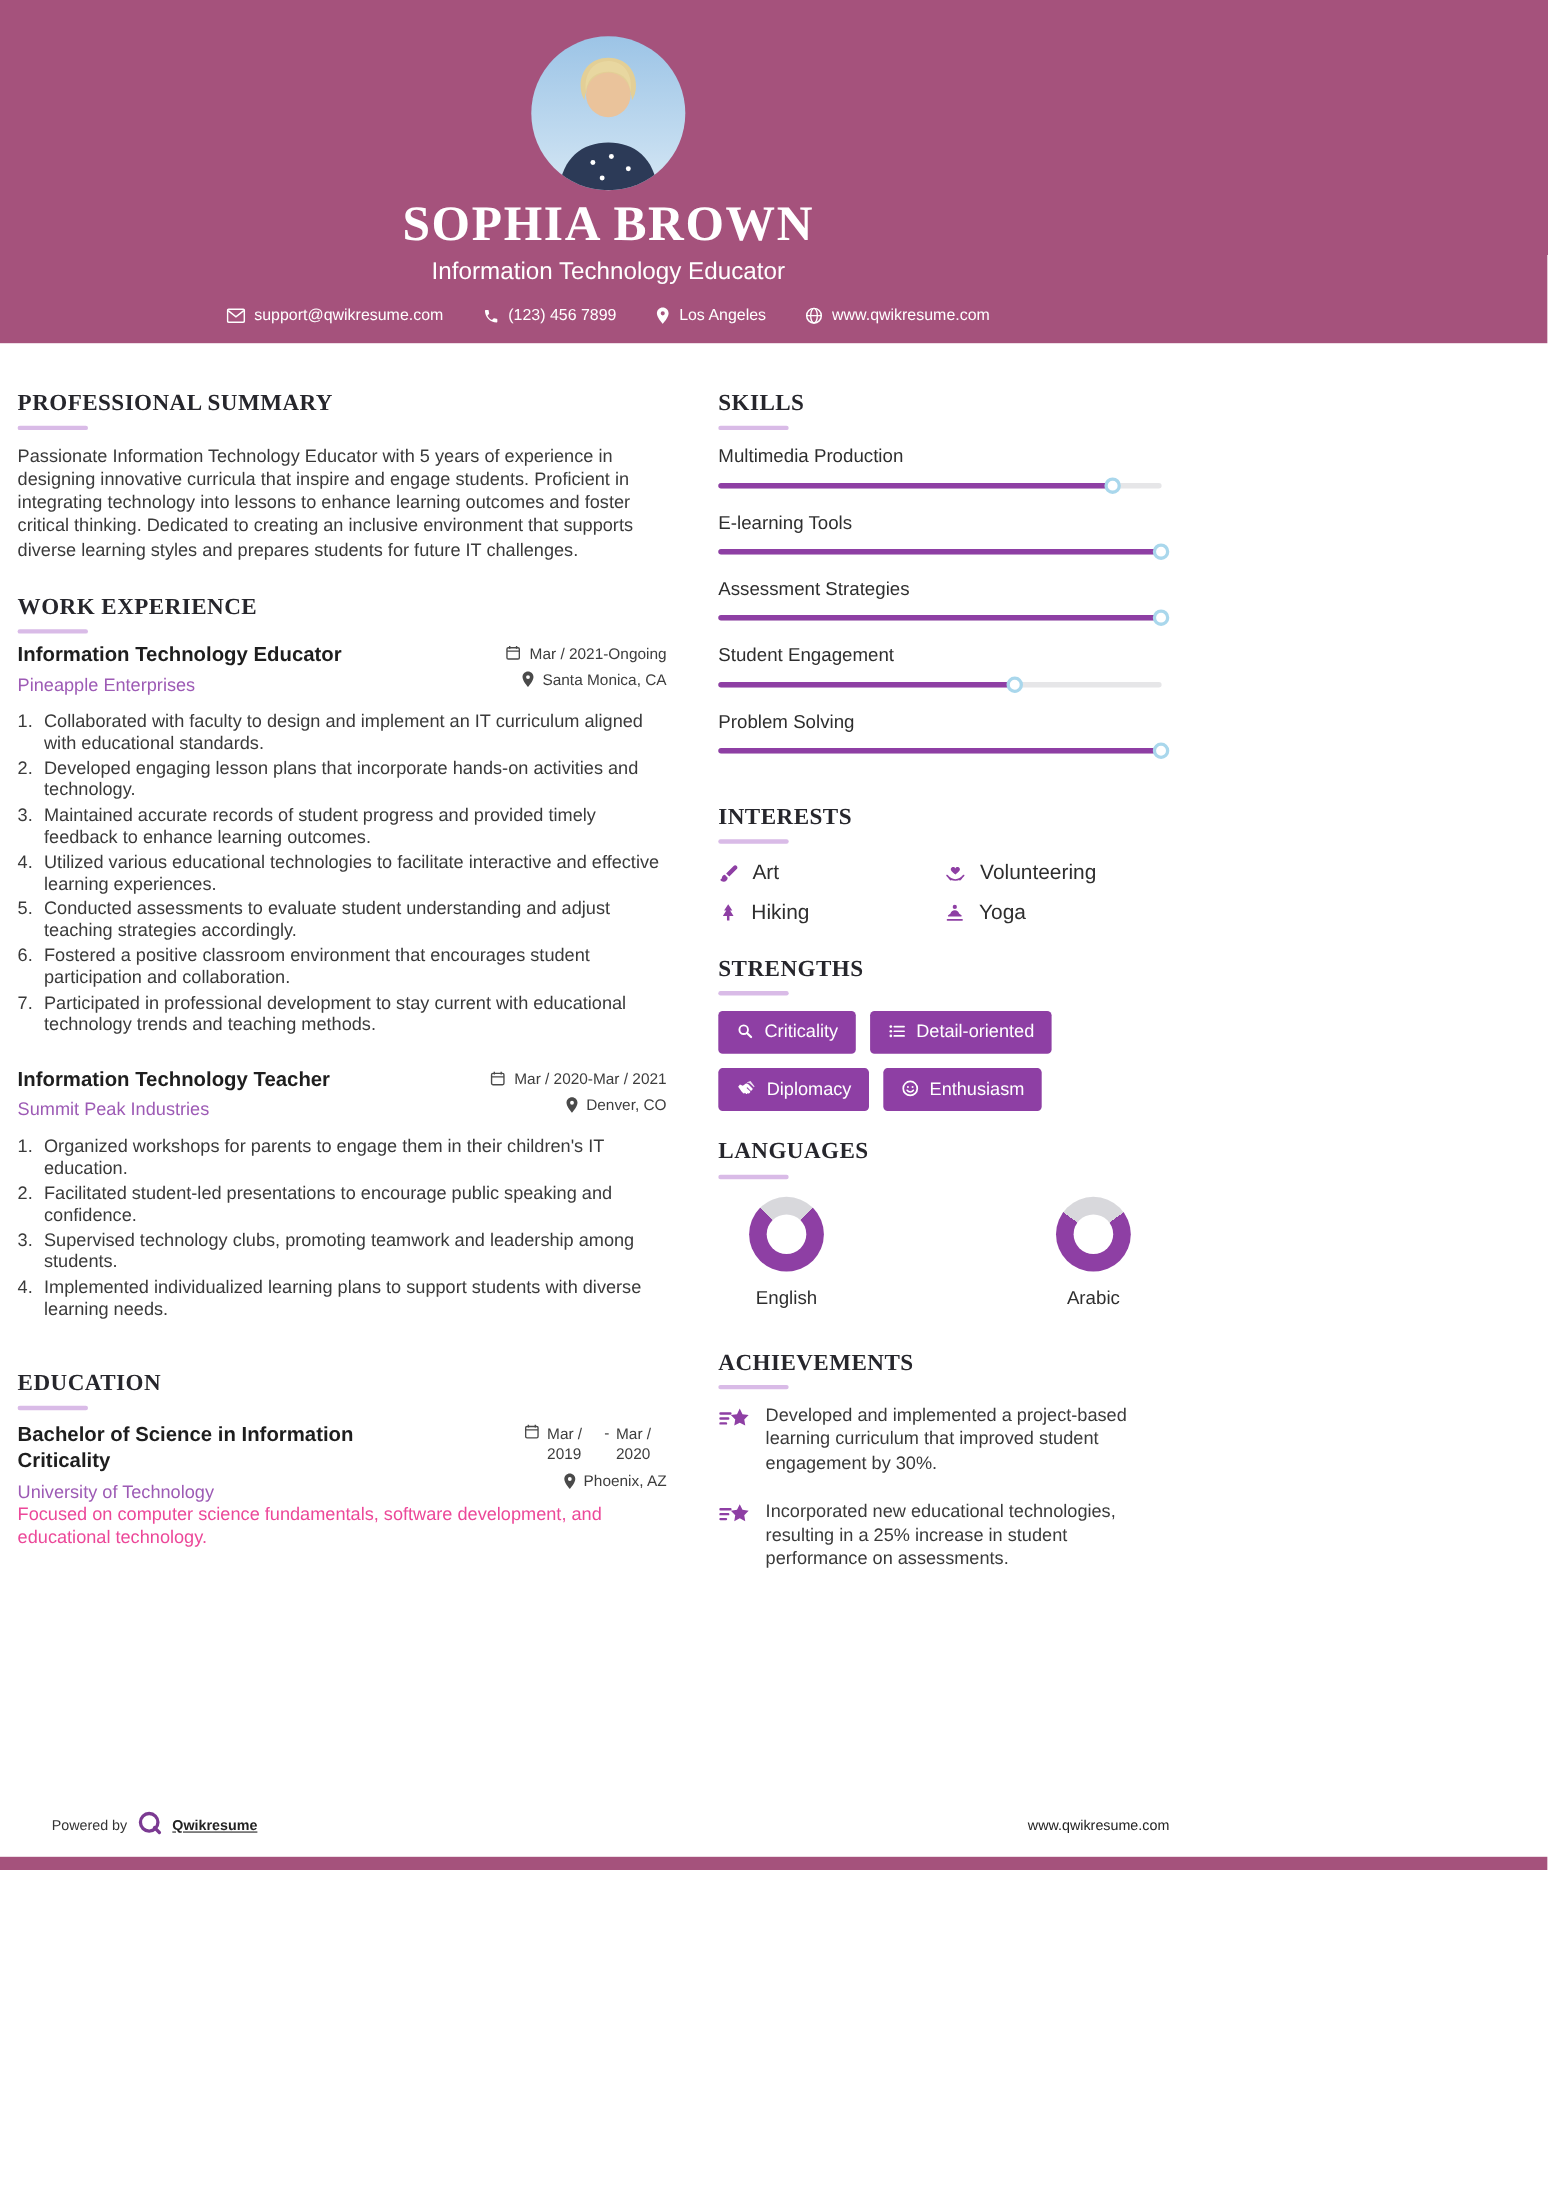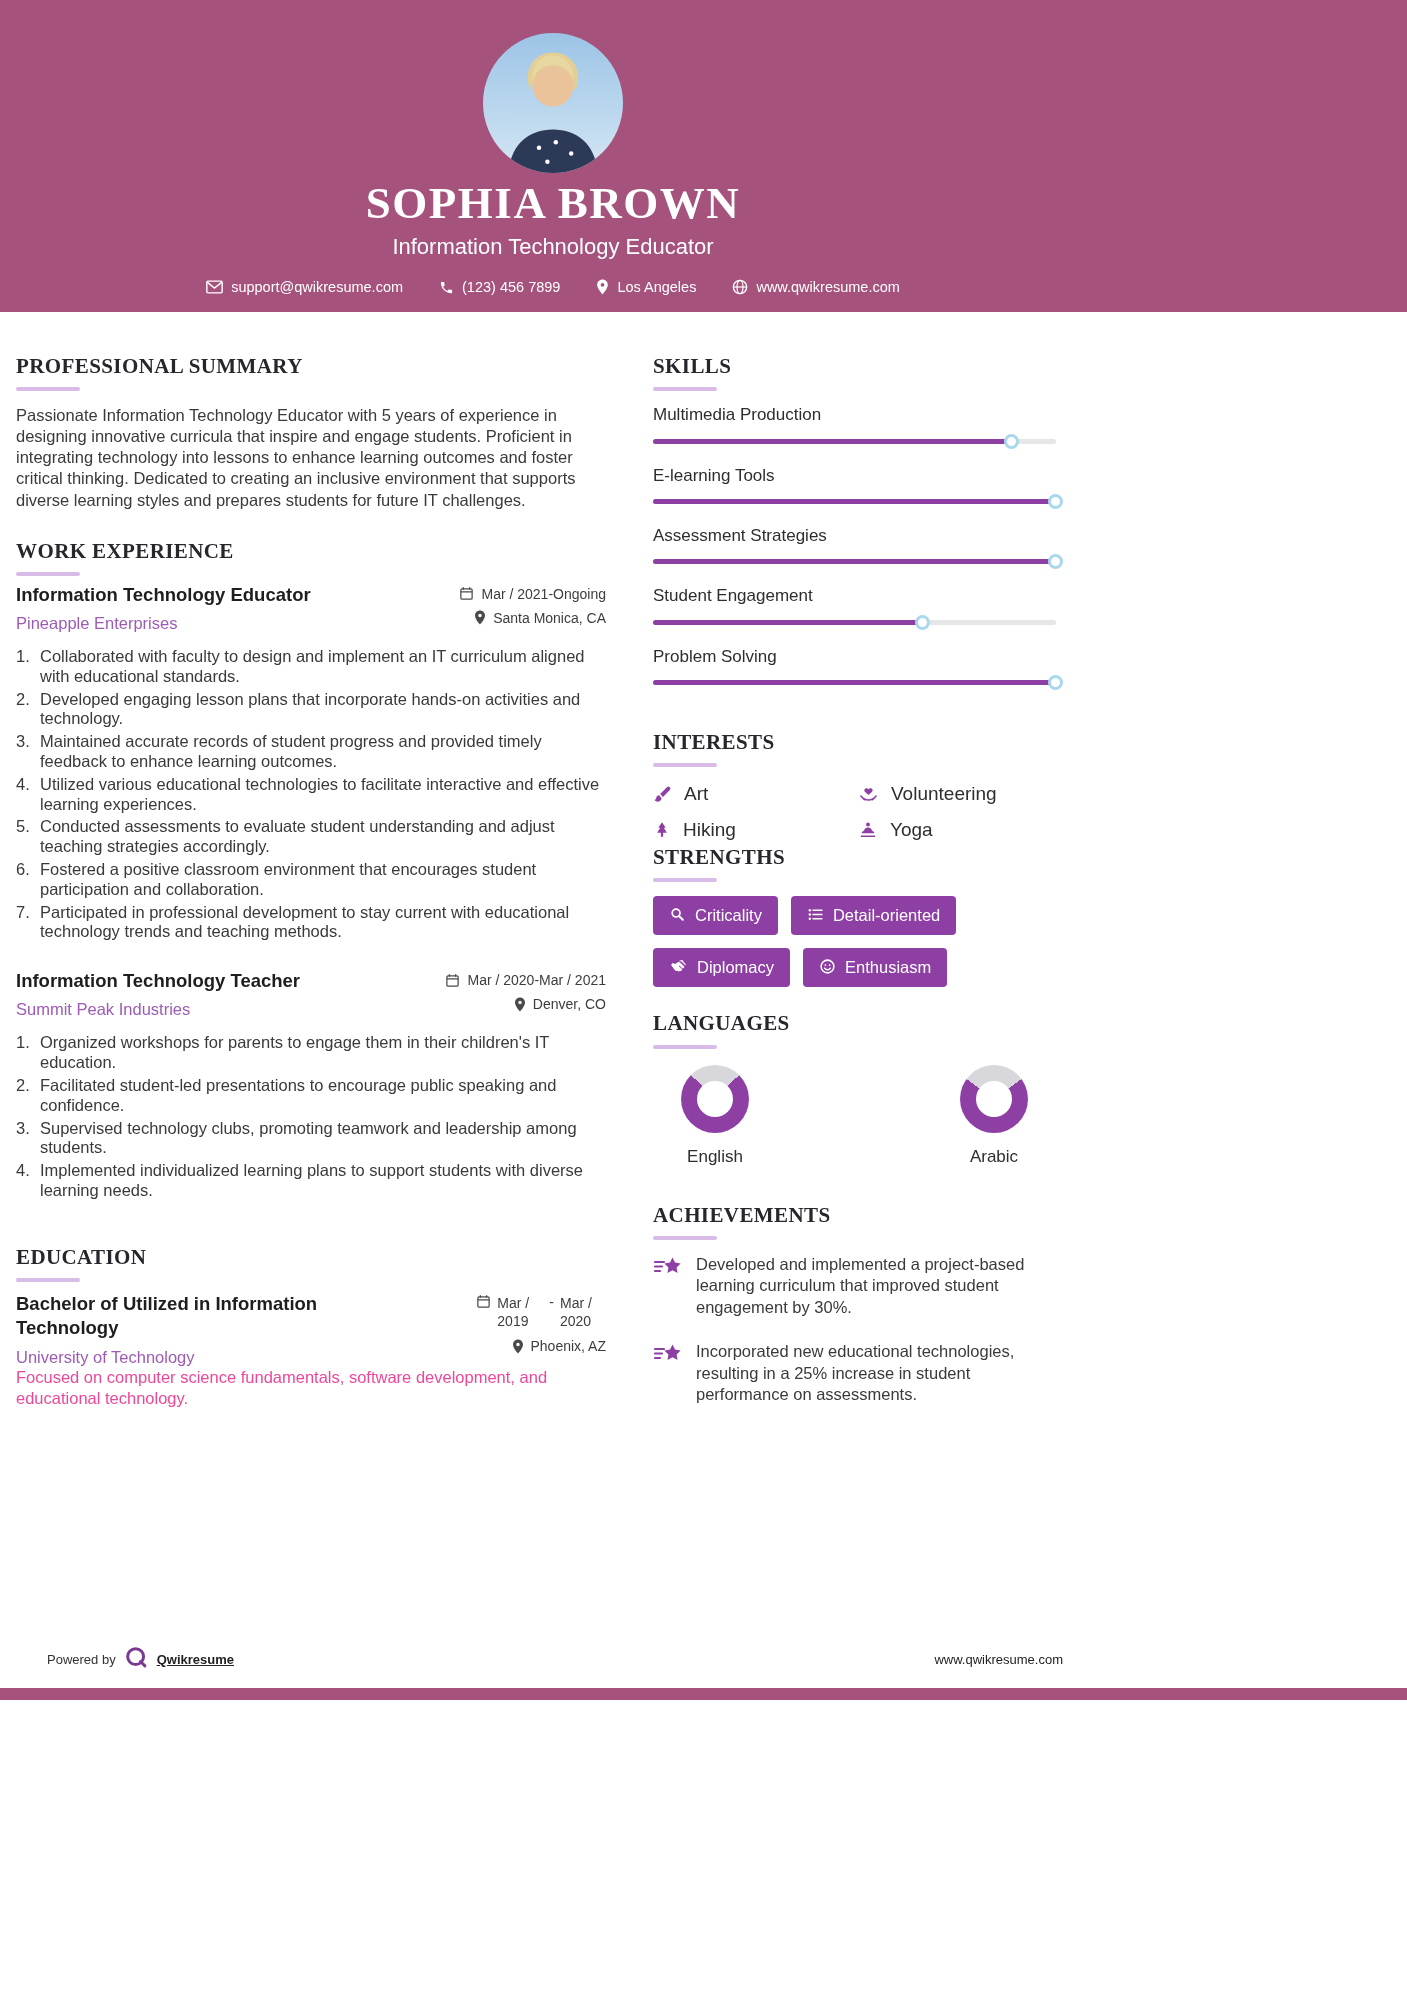--- a/index.html
+++ b/index.html
@@ -63,21 +63,21 @@
   .track { position:absolute; top:5px; left:0; right:0; height:5px; border-radius:3px; background:#e6e6e8; }
   .fill { position:absolute; top:5px; left:0; height:5px; border-radius:3px; background:var(--accent,#8e3fa4); }
   .thumb { position:absolute; top:0; width:15px; height:15px; border-radius:50%;
            background:#fff; border:3px solid #a9d7ec; }
 
   .section-int { margin-top:40px; }
   .int-grid { margin-top:16px; display:grid; grid-template-columns:205px 1fr; row-gap:14px; }
   .int-item { display:flex; align-items:center; gap:12px; font-size:19px; color:#2e2e2e; }
   .int-item .iic { color:var(--accent,#8e3fa4); display:flex; }
 
-  .section-str { margin-top:4px; }
+  .section-str { margin-top:27px; }
   .chips { margin-top:14px; display:flex; flex-wrap:wrap; gap:13px; }
   .chip { display:inline-flex; gap:9px; background:var(--accent,#8e3fa4);
           color:#fff; font-size:16.5px; padding:10px 16px; border-radius:4px; }
   .chip svg { display:block; }
 
   .section-lang { margin-top:24px; }
   .donut-row { margin-top:16px; display:flex; justify-content:space-between; padding:0 6px; }
   .lang { display:flex; flex-direction:column; align-items:center; width:112px; }
   .donut { width:68px; height:68px; border-radius:50%; position:relative; background:#d8d8dc; }
   .donut::after { content:""; position:absolute; inset:16px; background:#fff; border-radius:50%; }
@@ -242,21 +242,21 @@
             <li><span>Implemented individualized learning plans to support students with diverse learning needs.</span></li>
           </ol>
         </div>
       </section>
 
       <section class="section-edu">
         <h2 class="sec-h">EDUCATION</h2>
         <div class="sec-underline"></div>
         <div class="edu-head">
           <div>
-            <div class="degree">Bachelor of Utilized in Information Technology</div>
+            <div class="degree">Bachelor of Science in Information Criticality</div>
             <div class="school">University of Technology</div>
           </div>
           <div class="date-block">
             <div class="edu-date-line">
               <span>
                 <svg width="15" height="15" viewBox="0 0 24 24">
                     <rect x="3" y="4.5" width="18" height="16.5" rx="2" fill="none" stroke="#4a4a4a" stroke-width="2"></rect>
                     <path d="M7 2v4M17 2v4M3 9.5h18" stroke="#4a4a4a" stroke-width="2"></path>
                   </svg>
               </span>

